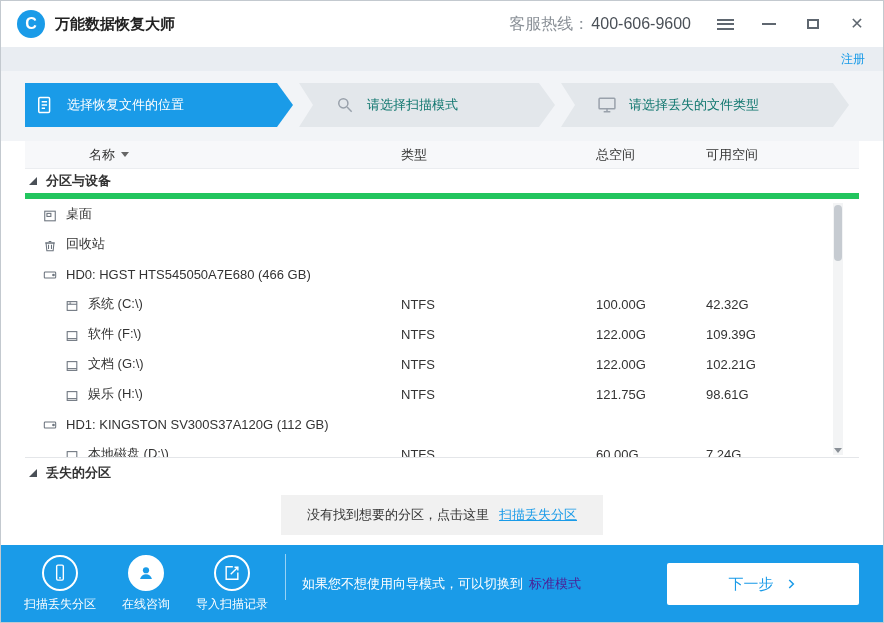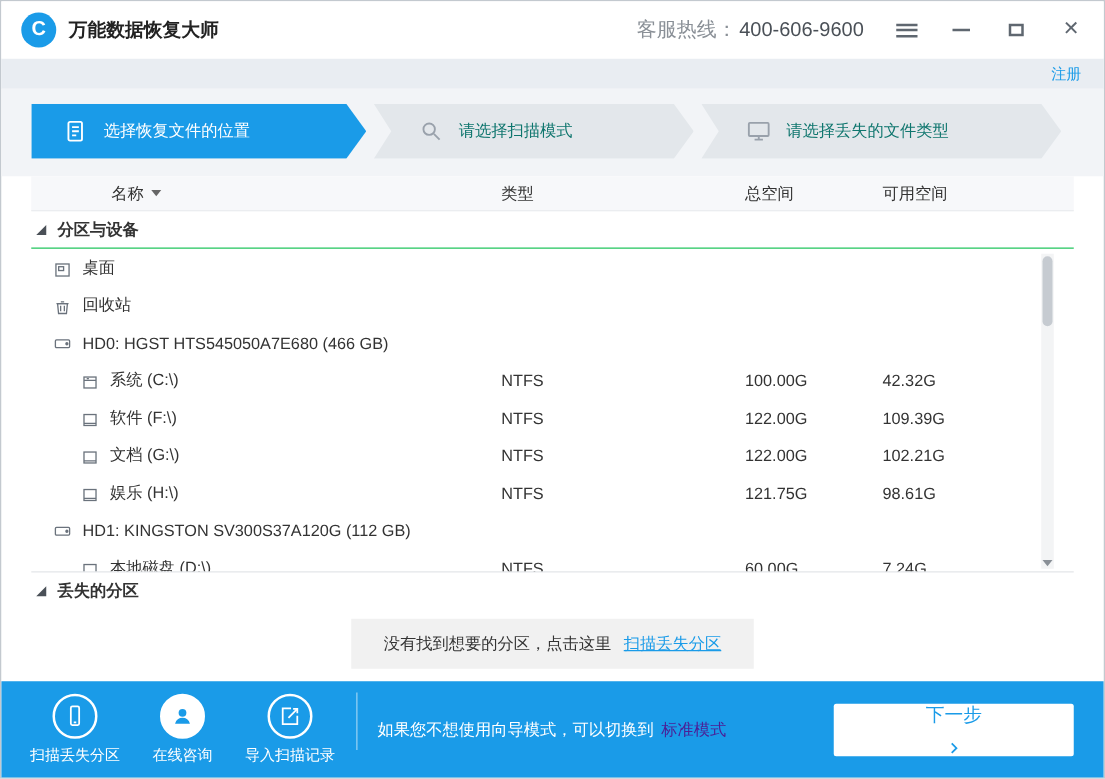--- a/index.html
+++ b/index.html
@@ -23,38 +23,38 @@
 
   
   .substrip { height:24px; background:#e9edf2; display:flex; align-items:center;
               justify-content:flex-end; padding:0 18px; flex:0 0 auto; }
   .register { color:#1a9be8; font-size:12px; text-decoration:none; cursor:pointer; }
 
   
   .steps-area { background:#f2f4f7; padding:12px 24px 14px; display:flex; flex:0 0 auto; }
   .step { height:44px; display:flex; align-items:center; font-size:13px; }
   .step .stepicon { margin-right:12px; display:flex; }
-  .step-1 { width:268px; padding-left:26px; background:#1a9be8; color:#fff;
+  .step-1 { width:268px; padding-left:10px; background:#1a9be8; color:#fff;
             clip-path:polygon(0 0, calc(100% - 16px) 0, 100% 50%, calc(100% - 16px) 100%, 0 100%); cursor:pointer; }
   .step-2, .step-3 { background:#e3e7eb; color:#0f766e; margin-left:6px; padding-left:36px;
             clip-path:polygon(0 0, calc(100% - 16px) 0, 100% 50%, calc(100% - 16px) 100%, 0 100%, 14px 50%); }
   .step-2 { width:256px; }
   .step-3 { width:288px; }
 
   
   .grid-cols { display:grid; grid-template-columns:376px 195px 110px 1fr; align-items:center; }
   .table-head { margin:0 24px; height:28px; background:#f7f8fa; border-bottom:1px solid #ebedf0;
                 font-size:13px; color:#333; flex:0 0 auto; }
   .table-head .h-name { padding-left:64px; display:flex; align-items:center; }
   .sort-caret { width:0; height:0; border-left:4px solid transparent; border-right:4px solid transparent;
                 border-top:5px solid #666; margin-left:6px; display:inline-block; }
 
   .section-head { margin:0 24px; height:30px; display:flex; align-items:center; gap:9px;
                   font-size:13px; font-weight:bold; color:#333; flex:0 0 auto; cursor:pointer; }
-  .section-head.devices { border-bottom:1px solid #22c55e; }
+  .section-head.devices { border-bottom:6px solid #22c55e; }
   .section-head.lost { border-top:1px solid #e4e6e9; }
   .tri { width:0; height:0; border-left:8px solid transparent; border-bottom:8px solid #4a5057; margin-left:4px; }
 
   .rows { margin:0 24px; position:relative; height:258px; overflow:hidden; flex:0 0 auto; }
   .row { height:30px; font-size:13px; color:#333; cursor:pointer; }
   .cell-name { display:flex; align-items:flex-end; gap:9px; padding-left:18px; }
   .row.part .cell-name { padding-left:40px; }
   .row.device .cell-name { grid-column:1 / -1; }
   .rowicon { display:flex; flex:0 0 auto; }
 
@@ -75,21 +75,21 @@
   .action { width:86px; display:flex; flex-direction:column; align-items:center; gap:5px; cursor:pointer; }
   .circle { width:36px; height:36px; border-radius:50%; border:2px solid #fff;
             display:flex; align-items:center; justify-content:center; }
   .circle.filled { background:#fff; }
   .action span { font-size:12px; }
   .vdiv { width:1px; height:46px; background:rgba(255,255,255,.55); margin:0 16px 14px 10px; align-self:center; }
   .hint { font-size:13px; display:flex; gap:6px; align-items:center; }
   .hint a { color:#4c1d95; cursor:pointer; }
   .next { margin-left:auto; margin-right:8px; width:192px; height:42px; background:#fff; border:none;
           border-radius:2px; color:#1a9be8; font-size:15px; display:flex; align-items:center;
-          justify-content:center; gap:10px; cursor:pointer; font-family:Liberation Sans, sans-serif;flex-direction:column; }
+          justify-content:center; gap:10px; cursor:pointer; font-family:Liberation Sans, sans-serif; }
 </style>
 </head>
 <body>
 
 <div class="window">
 
   <div class="titlebar">
     <div class="logo">C</div>
     <div class="app-title">万能数据恢复大师</div>
     <div class="titlebar-right">

